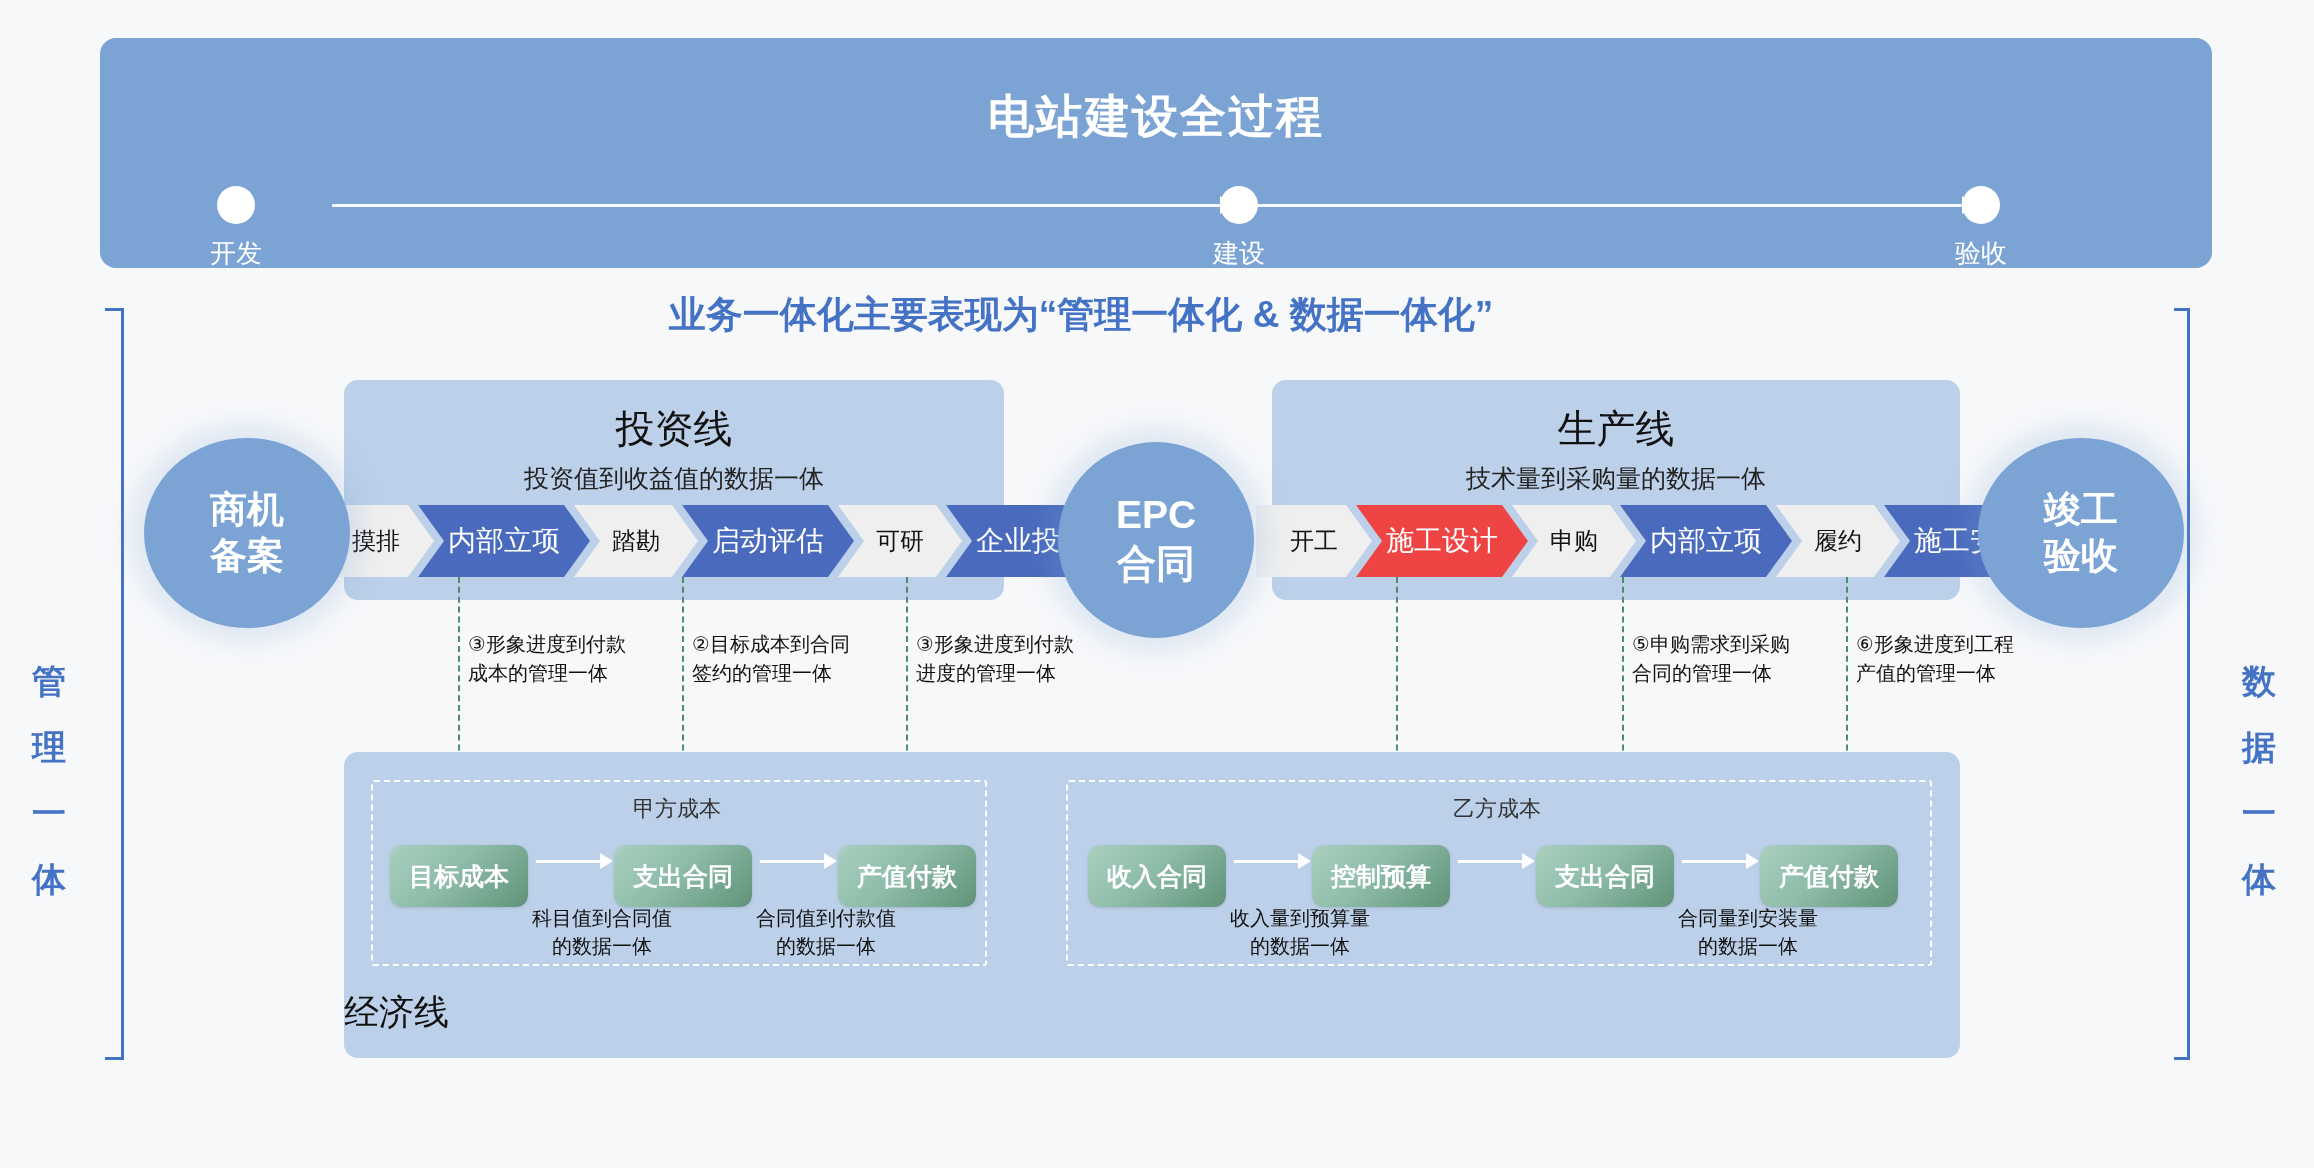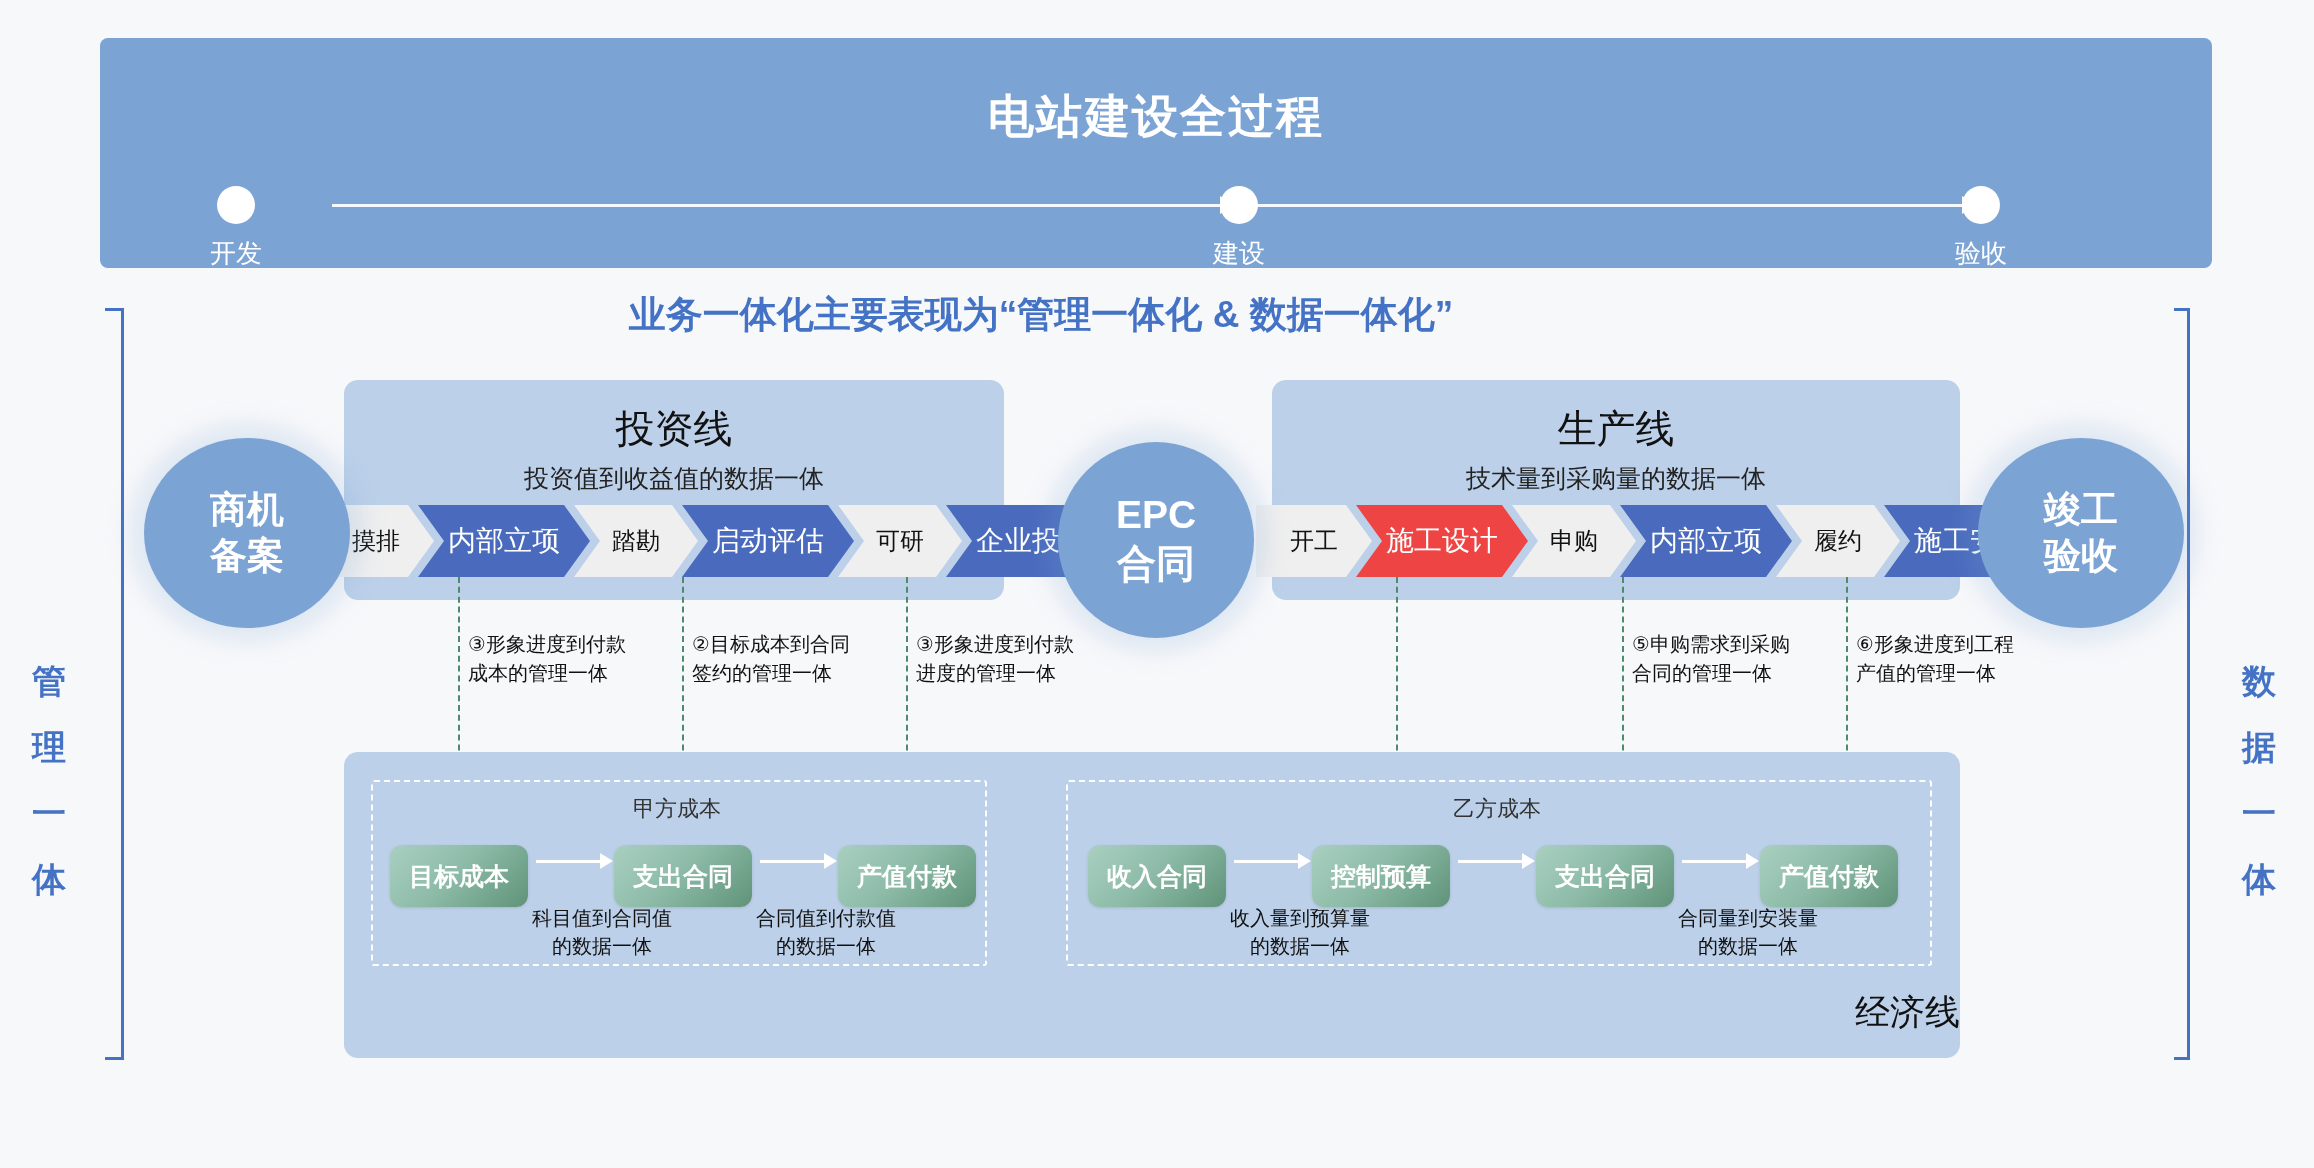--- a/index.html
+++ b/index.html
@@ -10,21 +10,21 @@
     font-family:"Liberation Sans","DejaVu Sans",sans-serif;
     color:#1a1a1a;
     overflow:hidden;
     position:relative;
   }
   .stage{position:absolute;left:0;top:0;width:2314px;height:1168px;}
 
   
   .banner{
     position:absolute;left:100px;top:38px;width:2112px;height:230px;
-    background:#7ba3d4;border-radius:8px;
+    background:#7ba3d4;border-radius:16px;
   }
   .banner-title{
     position:absolute;left:0;top:48px;width:100%;text-align:center;
     color:#ffffff;font-size:46px;font-weight:bold;letter-spacing:2px;
   }
   .tl-line{
     position:absolute;left:232px;top:166px;width:1648px;height:3px;background:#ffffff;opacity:.92;
   }
   .tl-arrow{
     position:absolute;top:158px;width:0;height:0;
@@ -45,21 +45,21 @@
   .bracket.left .tick{left:7px;}
   .side-label{
     position:absolute;width:54px;text-align:center;color:#4472c4;
     font-size:34px;font-weight:bold;line-height:66px;letter-spacing:0;
   }
   .side-label span{display:block;}
 
   
   .section-title{
     position:absolute;left:0;top:290px;width:2082px;text-align:center;
-    color:#4472c4;font-size:37px;font-weight:bold;
+    color:#4472c4;font-size:37px;font-weight:bold;padding-left:40px;
   }
 
   
   .linepanel{
     position:absolute;background:#bcd0e9;border-radius:14px;
   }
   .lp-title{
     position:absolute;left:0;top:22px;width:100%;text-align:center;
     font-size:39px;font-weight:normal;color:#111;
   }
@@ -104,21 +104,21 @@
     border-left:9px solid transparent;border-right:9px solid transparent;
     border-top:13px solid #4f8a6d;
   }
 
   
   .econpanel{
     position:absolute;left:344px;top:752px;width:1616px;height:306px;
     background:#bcd0e9;border-radius:14px;
   }
   .econ-title{
-    position:absolute;left:0;bottom:22px;width:100%;text-align:right;
+    position:absolute;left:0;bottom:22px;width:100%;text-align:left;
     font-size:35px;color:#111;
   }
   .dashbox{
     position:absolute;border:2px dashed #ffffff;border-radius:3px;
   }
   .dashbox-label{
     position:absolute;font-size:22px;color:#333;text-align:center;
   }
   .gbox{
     position:absolute;height:62px;border-radius:12px;

